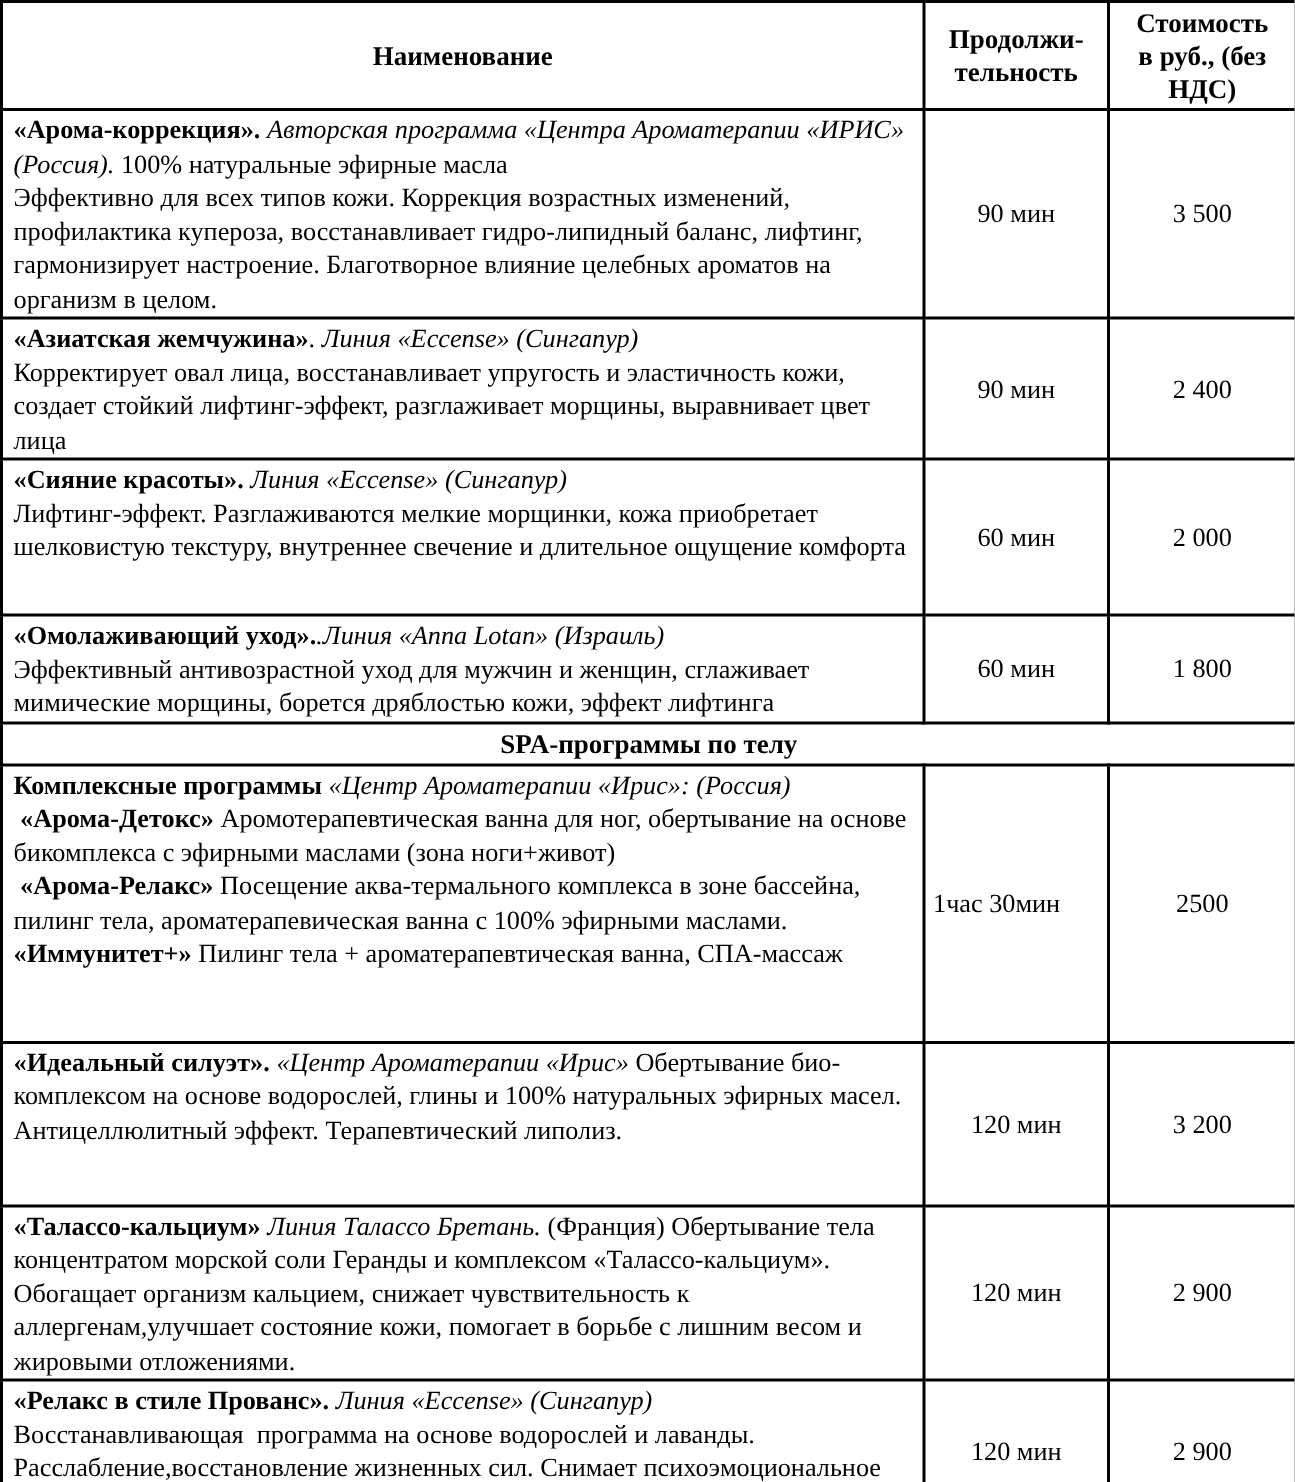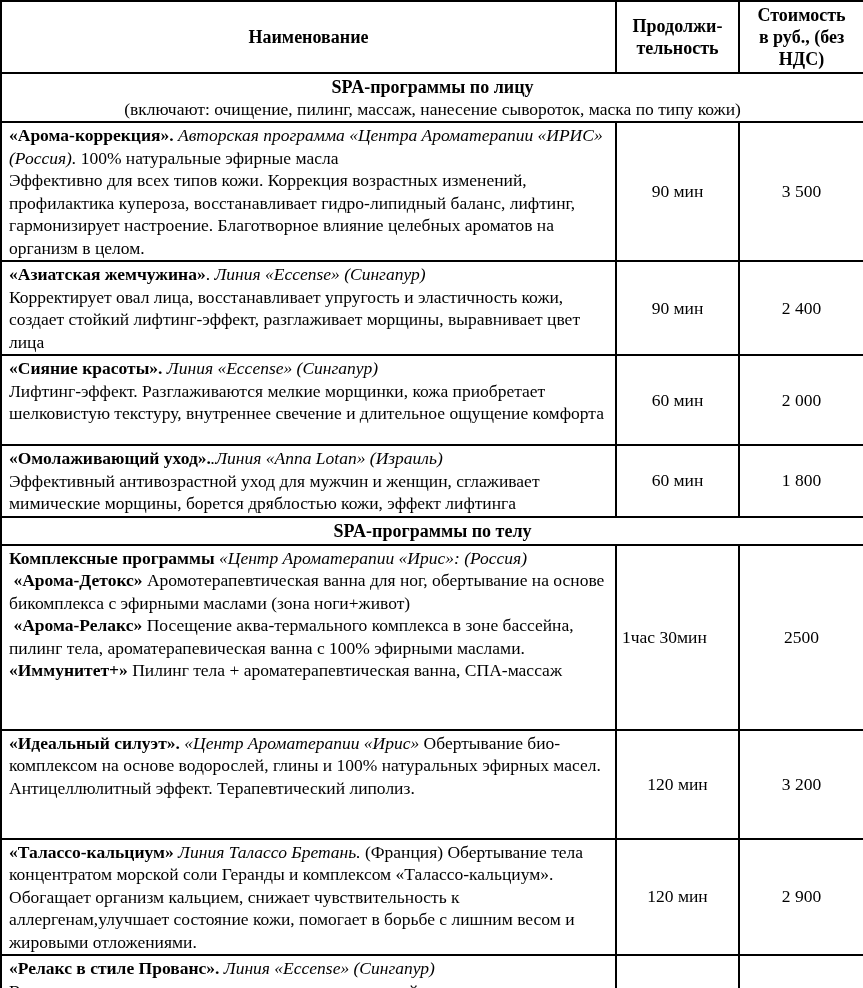--- a/index.html
+++ b/index.html
@@ -32,42 +32,36 @@
   <tbody>
       <tr style="height:66px">
     <th>Наименование</th>
     <th>Продолжи-
 тельность</th>
     <th>Стоимость
 в руб., (без
 НДС)</th>
   </tr>
 
-  <tr style="height:46px">
-    <td colspan="3" class="section">
-      <div class="sec-title">SPA-программы по лицу</div>
-      <div class="sec-sub">(включают: очищение, пилинг, массаж, нанесение сывороток, маска по типу кожи)</div>
-    </td>
-  </tr>
 
   <tr style="height:135px">
     <td class="name-cell"><span class="b">«Арома-коррекция». </span><span class="i">Авторская программа «Центра Ароматерапии «ИРИС» (Россия). </span><span>100% натуральные эфирные масла
 Эффективно для всех типов кожи. Коррекция возрастных изменений, профилактика купероза, восстанавливает гидро-липидный баланс, лифтинг, гармонизирует настроение. Благотворное влияние целебных ароматов на организм в целом.</span></td>
     <td class="cell">90 мин</td>
     <td class="cell">3 500</td>
   </tr>
 
   <tr style="height:90px">
     <td class="name-cell"><span class="b">«Азиатская жемчужина»</span><span>. </span><span class="i">Линия «Eccense» (Сингапур)</span><span>
 Корректирует овал лица, восстанавливает упругость и эластичность кожи, создает стойкий лифтинг-эффект, разглаживает морщины, выравнивает цвет лица</span></td>
     <td class="cell">90 мин</td>
     <td class="cell">2 400</td>
   </tr>
 
-  <tr style="height:90px">
+  <tr style="height:104px">
     <td class="name-cell"><span class="b">«Сияние красоты». </span><span class="i">Линия «Eccense» (Сингапур)</span><span>
 Лифтинг-эффект. Разглаживаются мелкие морщинки, кожа приобретает шелковистую текстуру, внутреннее свечение и длительное ощущение комфорта</span></td>
     <td class="cell">60 мин</td>
     <td class="cell">2 000</td>
   </tr>
 
   <tr style="height:66px">
     <td class="name-cell"><span class="b">«Омолаживающий уход».</span><span class="i">.Линия «Anna Lotan» (Израиль)</span><span>
 Эффективный антивозрастной уход для мужчин и женщин, сглаживает мимические морщины, борется дряблостью кожи, эффект лифтинга</span></td>
     <td class="cell">60 мин</td>

